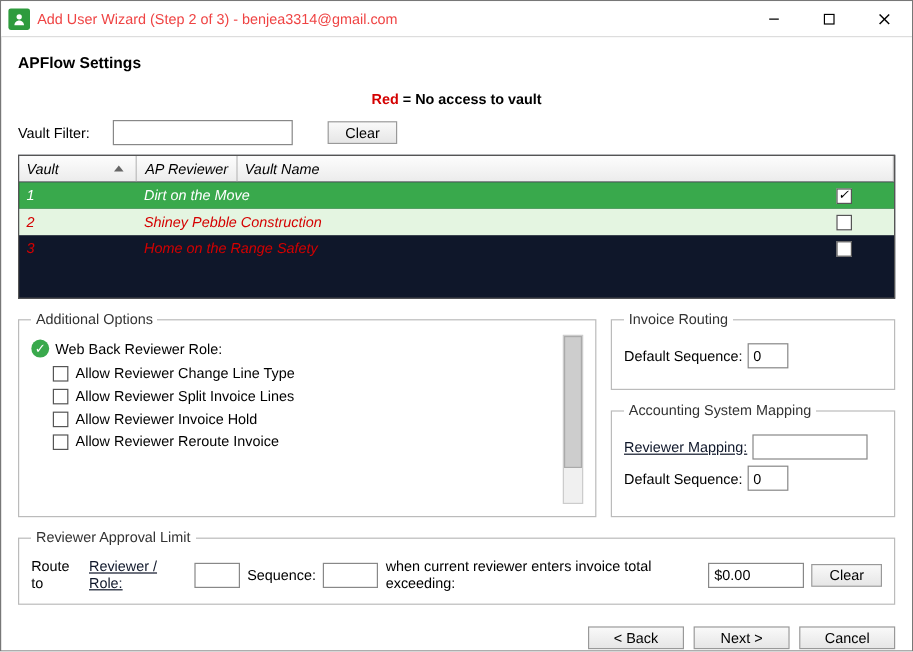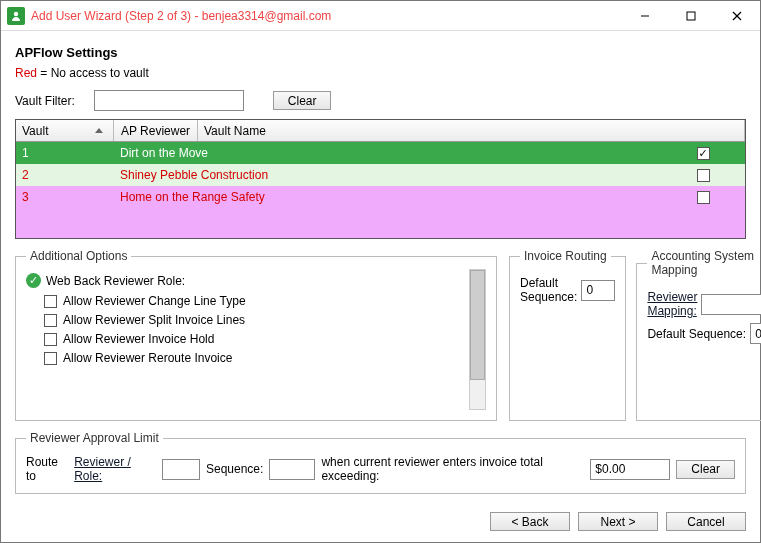--- a/index.html
+++ b/index.html
@@ -6,28 +6,28 @@
   body { margin: 0; background: #fff; }
   .window { width: 761px; height: 543px; border: 1px solid #777; background: #fff; display: flex; flex-direction: column; }
   .titlebar { height: 30px; display: flex; align-items: center; padding: 0 0 0 6px; background: #fff; border-bottom: 1px solid #ddd; }
   .titlebar .app-icon { width: 18px; height: 18px; background: #2e9b3d; border-radius: 2px; display:flex; align-items:center; justify-content:center; margin-right:6px;}
   .titlebar .app-icon svg { width:12px; height:12px; }
   .titlebar .title { flex: 1; color: #ef4444; }
   .titlebar .ctrl { width: 46px; height: 30px; display:flex; align-items:center; justify-content:center; }
 
   .content { flex: 1; padding: 10px 14px 10px 14px; display:flex; flex-direction:column; }
   .section-title { font-weight: bold; font-size: 13px; margin: 4px 0 2px 0; }
-  .legend-right { text-align: left; margin: 4px 0 10px 0; }
+  .legend-right { text-align: center; margin: 14px 0 10px 0; font-weight: bold; }
   .legend-right .red { color: #d40000; }
 
   .filter-row { display:flex; align-items:center; gap:19px; margin-bottom:8px; }
   .text-input { border:1px solid #888; height:21px; padding:1px 4px; background:#fff; }
   .btn { background: linear-gradient(#f9f9f9,#e6e6e6); border:1px solid #999; height:19px; padding:0 14px; cursor:pointer; }
 
-  .grid-container { border:1px solid #555; height:120px; background:#f0abfc; }
+  .grid-container { border:1px solid #555; height:120px; background:#0f172a;font-style:italic; }
   .grid-head { display:flex; background: linear-gradient(#fdfdfd,#ececec); border-bottom:1px solid #999; height:22px; align-items:stretch; }
   .gh { border-right:1px solid #bbb; padding:3px 6px; display:flex; align-items:center; }
   .gh.sort { justify-content:space-between; }
   .col-vault { width:98px; }
   .col-name { flex:1; }
   .col-rev { width:84px; justify-content:center; }
   .grid-row { display:flex; height:22px; align-items:stretch; }
   .gc { padding:3px 6px; display:flex; align-items:center; }
   .gc.col-rev { justify-content:center; }
   .row-sel { background:#39a94c; color:#fff; }
@@ -42,21 +42,21 @@
   legend { padding:0 4px; color:#333; }
   .fs-options { flex:1; height:172px; position:relative; display:flex; }
   .fs-options-inner { flex:1; overflow:hidden; padding-right:6px; }
   .scrollbar { width:17px; background:#f0f0f0; border:1px solid #ccc; position:relative; }
   .scrollbar .thumb { position:absolute; left:0; top:0; height:110px; width:100%; background:#cdcdcd; border:1px solid #aaa; }
   .web-only { display:flex; align-items:center; gap:5px; margin:4px 0 6px 0; }
   .green-check { width:15px; height:15px; border-radius:50%; background:#39a94c; display:inline-flex; align-items:center; justify-content:center; color:#fff; font-size:11px; }
   .opt-list { padding-left:18px; }
   .opt { display:flex; align-items:center; gap:6px; margin:5px 0; }
 
-  .fs-right { width:237px; display:flex; gap:10px; }
+  .fs-right { width:237px; display:flex; flex-direction:column; gap:10px; }
   .fs-route { padding:8px 10px 12px 10px; }
   .fs-map { flex:1; padding:8px 10px 12px 10px; }
   .form-row { display:flex; align-items:center; gap:4px; margin:5px 0; }
   .form-row label { min-width:0; }
   .num-small { width:34px; }
   .link { color:#0f172a; text-decoration:underline; cursor:pointer; }
 
   .fs-limit { margin-top:10px; padding:10px; }
   .limit-row { display:flex; align-items:center; gap:6px; flex-wrap:nowrap; }
   .inp-blank { width:38px; }

